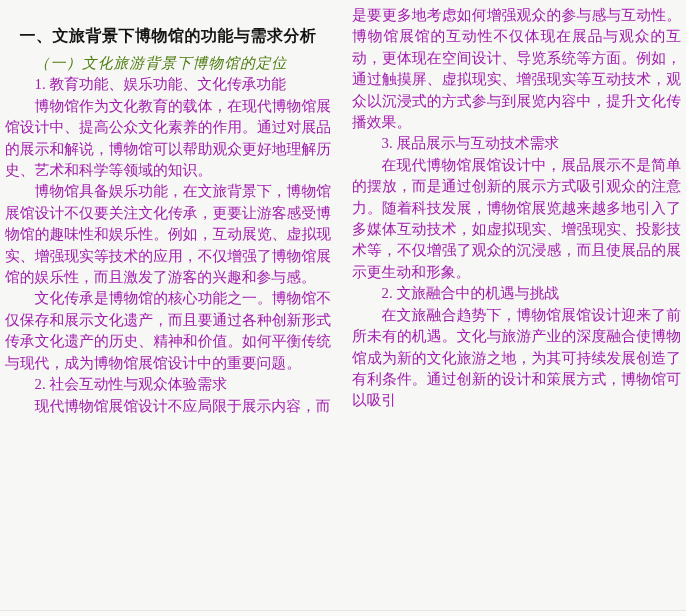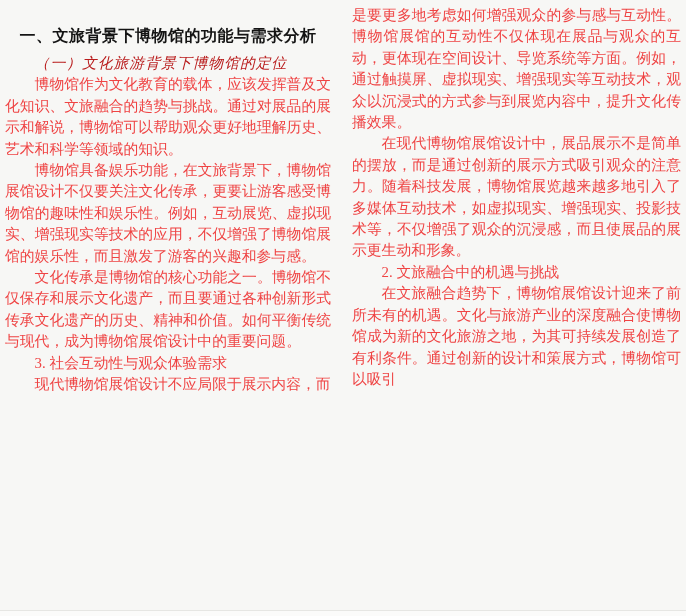--- a/index.html
+++ b/index.html
@@ -30,29 +30,29 @@
     white-space: nowrap;
   }
 
   .block {
     margin: 0;
     font-size: 14.8px;
     line-height: 21.4px;
     text-align: justify;
     text-justify: inter-character;
     word-break: break-all;
-    color: #ef4444;
+    color: #a21caf;
   }
   .block.paragraph { text-indent: 2em; }
   .block.paragraph.no-indent { text-indent: 0; }
   .block.subheading {
     text-indent: 2em;
     font-style: italic;
     letter-spacing: 1px;
-    color: #b91c1c;
+    color: #4d7c0f;
   }
   .block.num-heading { text-indent: 2em; }
 
   sup.footnote-ref {
     font-size: 8.5px;
     line-height: 0;
     vertical-align: 5px;
     letter-spacing: 0;
   }
 
@@ -65,31 +65,33 @@
   }
 </style>
 </head>
 <body>
 
 <div id="page">
   <div class="col left">
     <h1 class="title">一、文旅背景下博物馆的功能与需求分析</h1>
     <div>
         <p class="block subheading">（一）文化旅游背景下博物馆的定位</p>
-        <p class="block paragraph">博物馆作为文化教育的载体，应该发挥普及文化知识、文旅融合的趋势与挑战。通过对展品的展示和解说，博物馆可以帮助观众更好地理解历史、艺术和科学等领域的知识。</p>
+        <p class="block num-heading">1. 教育功能、娱乐功能、文化传承功能</p>
+        <p class="block paragraph">博物馆作为文化教育的载体，在现代博物馆展馆设计中、提高公众文化素养的作用。通过对展品的展示和解说，博物馆可以帮助观众更好地理解历史、艺术和科学等领域的知识。</p>
         <p class="block paragraph">博物馆具备娱乐功能，在文旅背景下，博物馆展馆设计不仅要关注文化传承，更要让游客感受博物馆的趣味性和娱乐性。例如，互动展览、虚拟现实、增强现实等技术的应用，不仅增强了博物馆展馆的娱乐性，而且激发了游客的兴趣和参与感。</p>
         <p class="block paragraph">文化传承是博物馆的核心功能之一。博物馆不仅保存和展示文化遗产，而且要通过各种创新形式传承文化遗产的历史、精神和价值。如何平衡传统与现代，成为博物馆展馆设计中的重要问题。</p>
-        <p class="block num-heading">3. 社会互动性与观众体验需求</p>
+        <p class="block num-heading">2. 社会互动性与观众体验需求</p>
         <p class="block paragraph">现代博物馆展馆设计不应局限于展示内容，而</p>
       </div>
   </div>
 
   <div class="col right">
     <div>
         <p class="block paragraph no-indent">是要更多地考虑如何增强观众的参与感与互动性。博物馆展馆的互动性不仅体现在展品与观众的互动，更体现在空间设计、导览系统等方面。例如，通过触摸屏、虚拟现实、增强现实等互动技术，观众以沉浸式的方式参与到展览内容中，提升文化传播效果。</p>
+        <p class="block num-heading">3. 展品展示与互动技术需求</p>
         <p class="block paragraph">在现代博物馆展馆设计中，展品展示不是简单的摆放，而是通过创新的展示方式吸引观众的注意力。随着科技发展，博物馆展览越来越多地引入了多媒体互动技术，如虚拟现实、增强现实、投影技术等，不仅增强了观众的沉浸感，而且使展品的展示更生动和形象。</p>
         <p class="block num-heading">2. 文旅融合中的机遇与挑战</p>
         <p class="block paragraph">在文旅融合趋势下，博物馆展馆设计迎来了前所未有的机遇。文化与旅游产业的深度融合使博物馆成为新的文化旅游之地，为其可持续发展创造了有利条件。通过创新的设计和策展方式，博物馆可以吸引</p>
       </div>
   </div>
 
   <div id="bottom-edge"></div>
 </div>
 
 </body></html>

